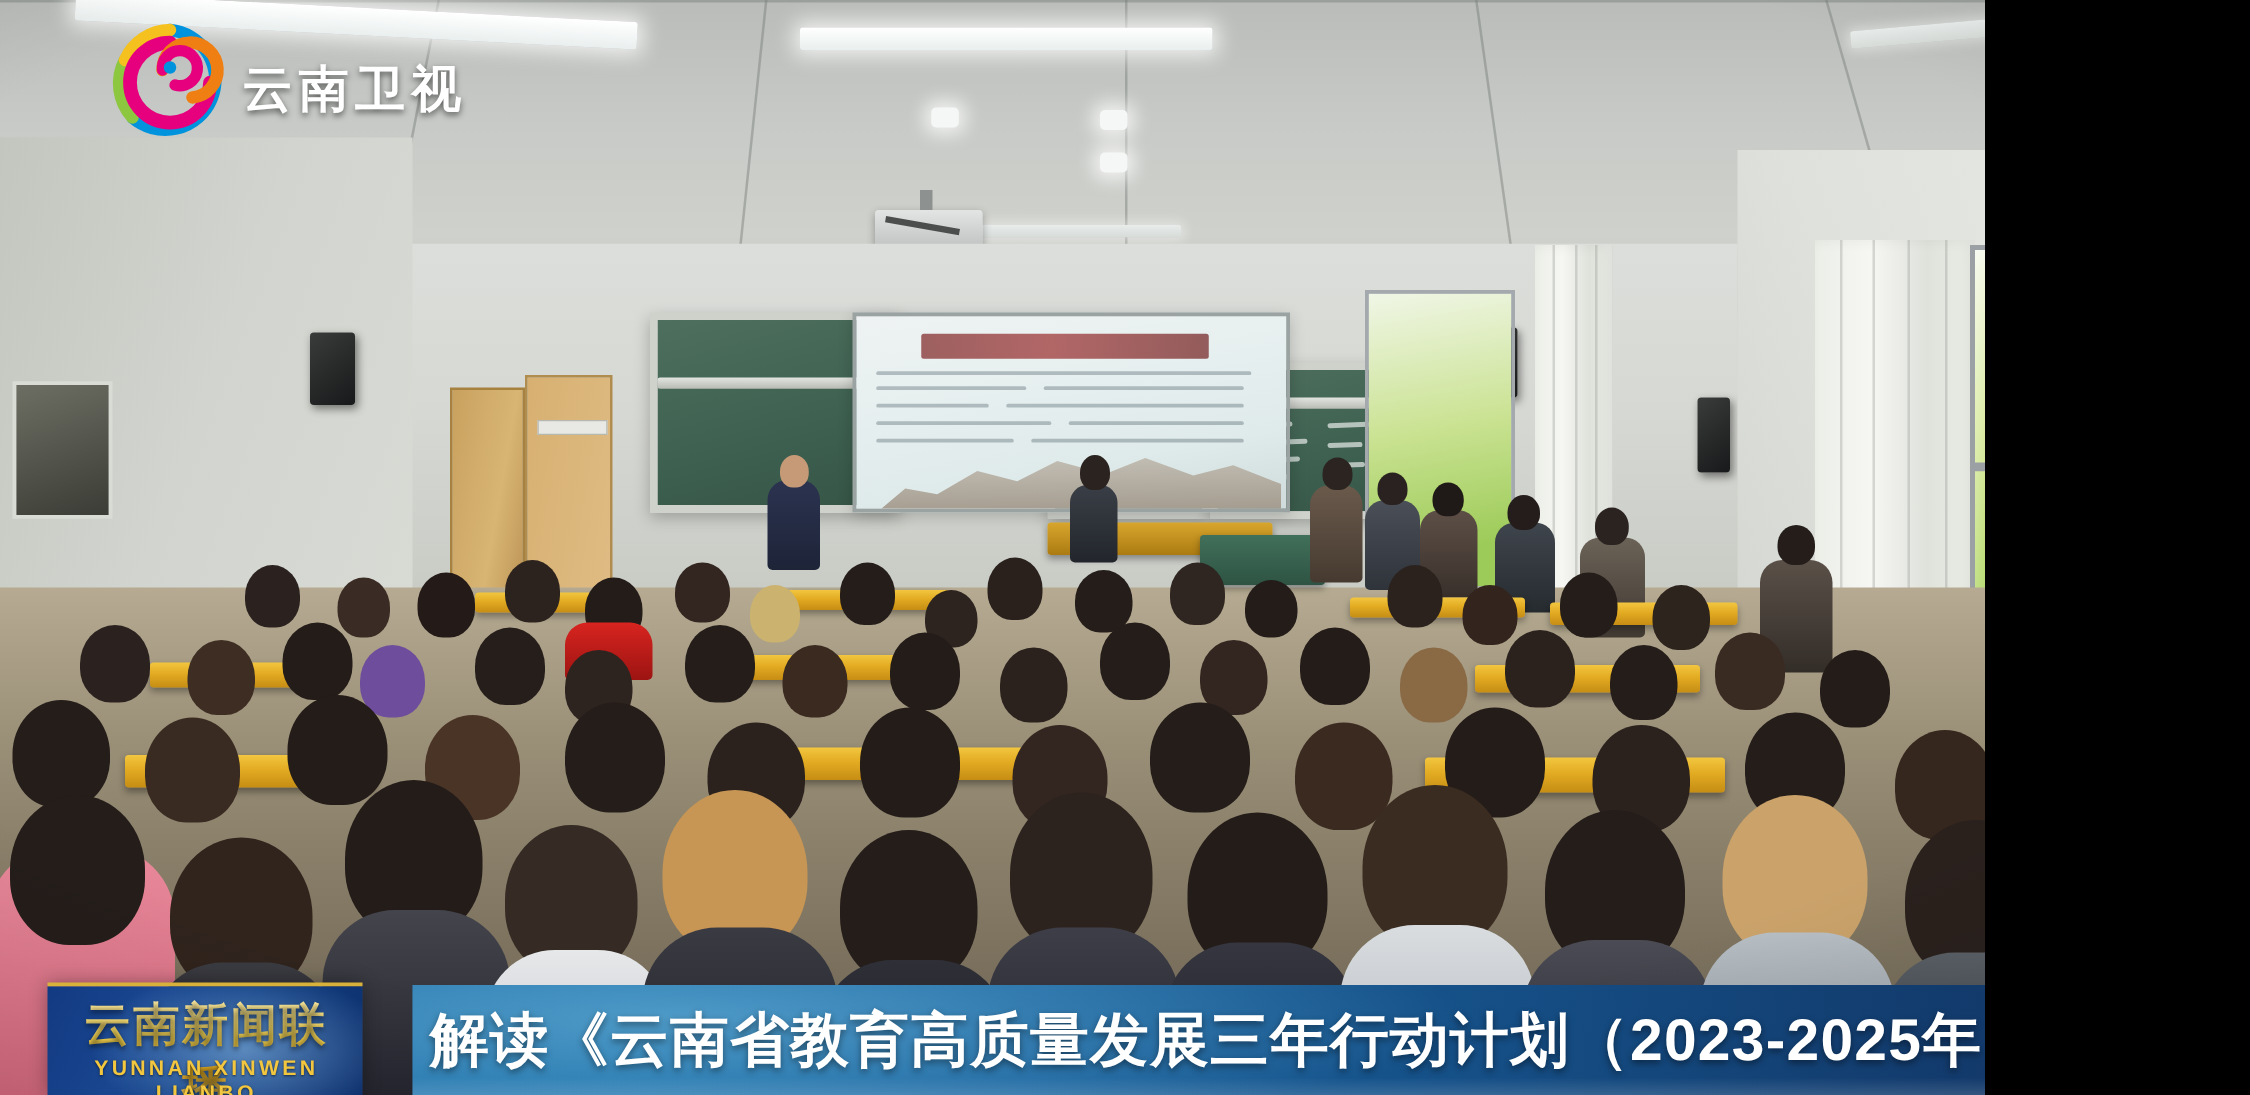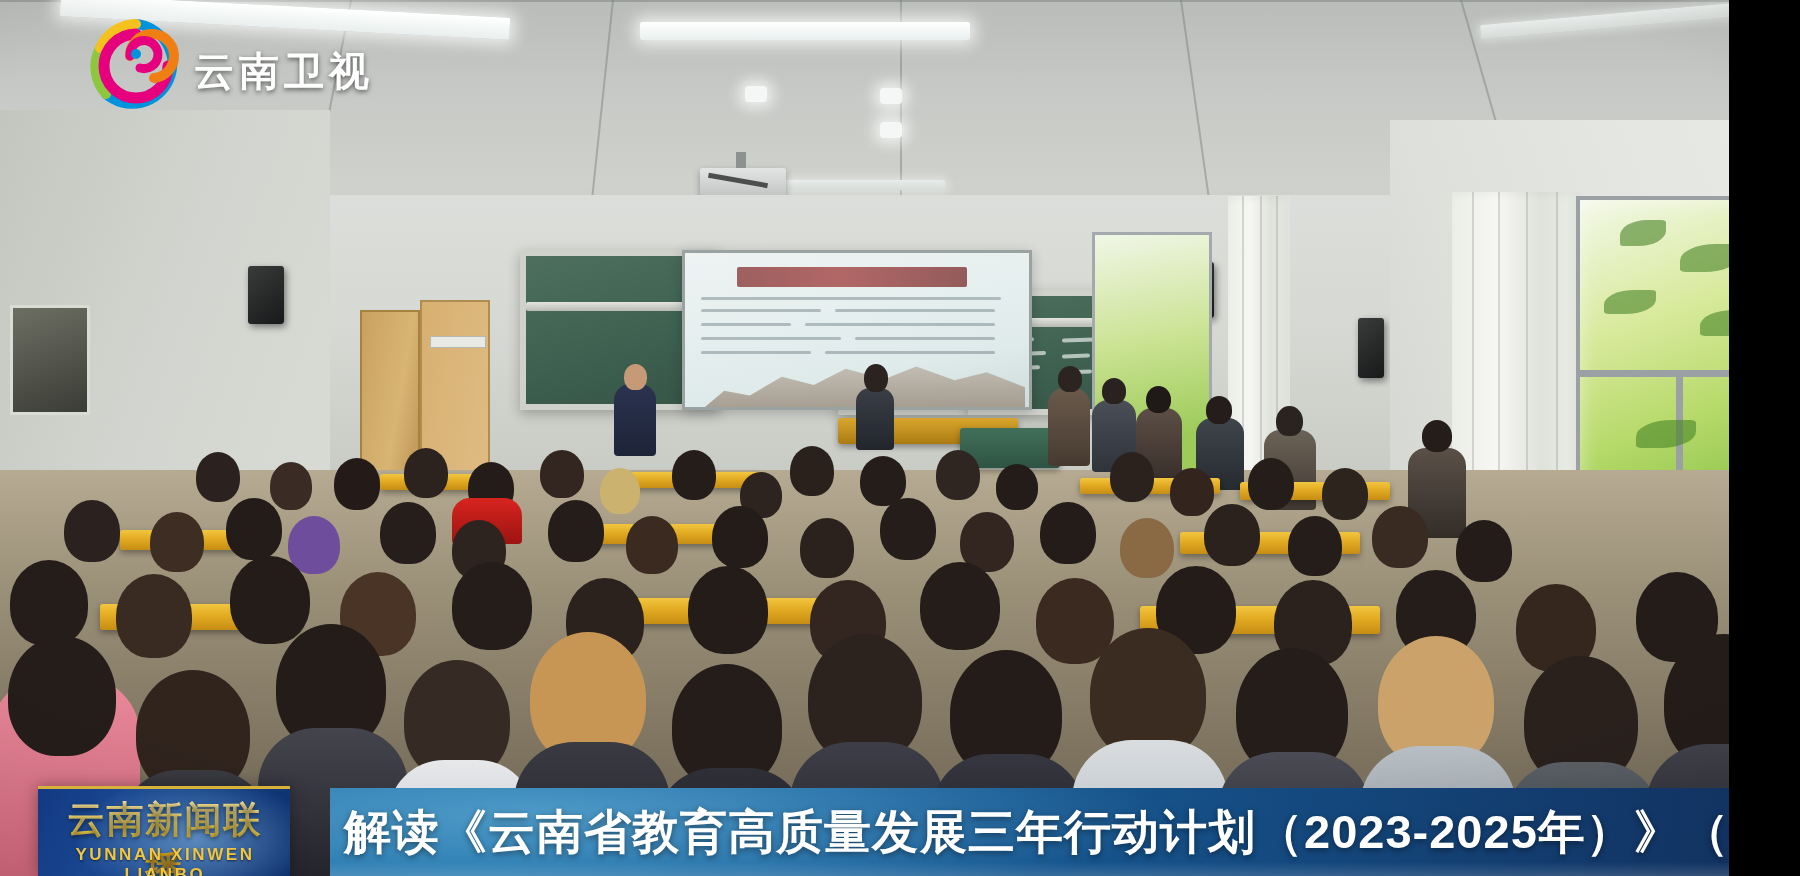--- a/index.html
+++ b/index.html
@@ -1,19 +1,19 @@
 <!DOCTYPE html>
 <html><head>
 <meta charset="utf-8">
 <style>
   * { margin:0; padding:0; box-sizing:border-box; }
   html,body { width:1800px; height:876px; overflow:hidden; background:#000; }
   body { font-family:"Liberation Sans", sans-serif; }
 
-  #stage { position:relative; width:1729px; height:876px; overflow:hidden; }
+  #stage { position:relative; width:1588px; height:876px; overflow:hidden; }
 
   
   .photo { position:absolute; inset:0; overflow:hidden;
     background:linear-gradient(180deg,#c9cdc8 0%,#cfd2cc 18%,#d2d4cd 34%,#c6c9c1 52%,#9a9589 72%,#7e7869 100%); }
 
   
   .ceiling { position:absolute; left:0; top:0; width:1800px; height:250px;
     background:linear-gradient(180deg,#b9bcb9 0%,#c7cac6 40%,#cfd1cc 75%,#c2c4bf 100%); }
   .ceil-seam { position:absolute; background:rgba(120,124,120,.45); }
   .ceil-lamp { position:absolute; background:linear-gradient(180deg,#ffffff,#e9efee);

